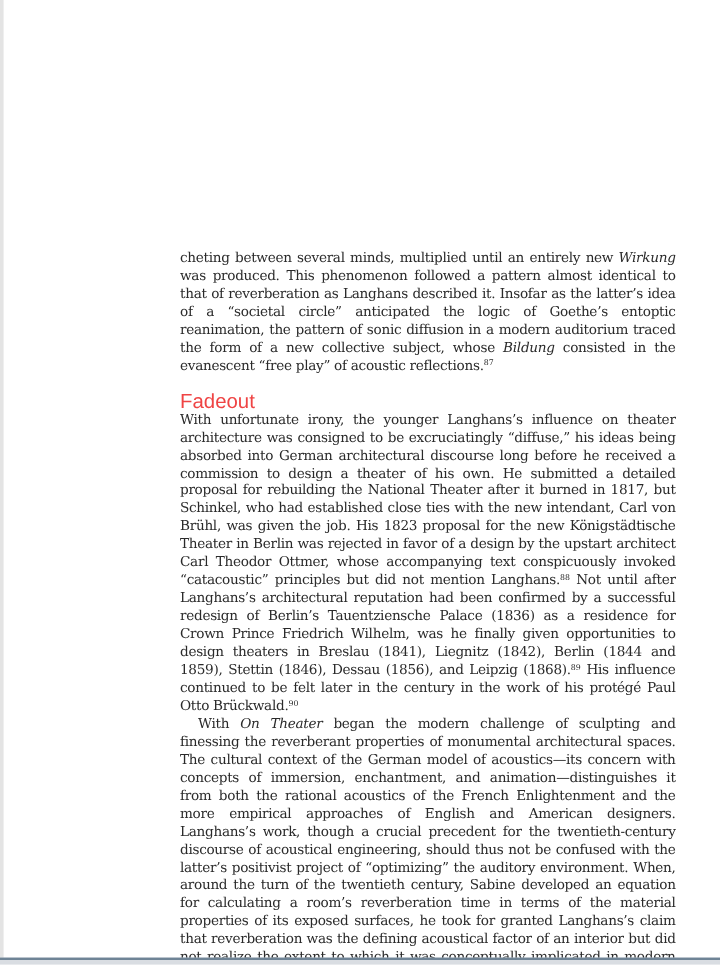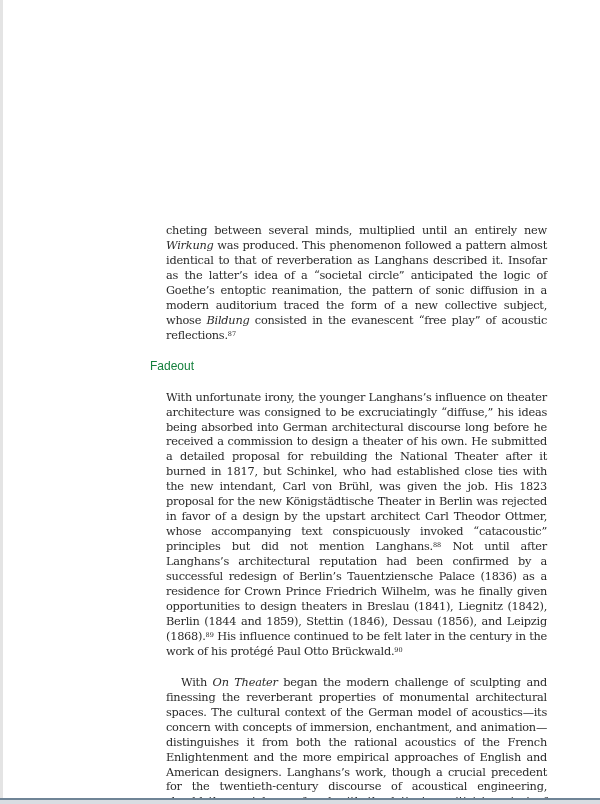--- a/index.html
+++ b/index.html
@@ -35,32 +35,32 @@
       left: 150px;
       top: 207px;
       width: 413px;
       font-family: "DejaVu Serif", "Liberation Serif", serif;
       font-size: 11.35px;
       line-height: 14.95px;
       color: #2a2a2a;
       letter-spacing: -0.25px;
     }
     .para {
-      margin: 16px;
+      margin: 0;
       text-align: justify;
       hyphens: manual;
     }
     .para.indent {
       text-indent: 15px;
     }
     .heading {
       font-family: "Liberation Sans", "DejaVu Sans", sans-serif;
-      font-size: 12px;
+      font-size: 17px;
       font-weight: normal;
-      color: #15803d;
+      color: #ef4444;
       margin: 15px 0 0 0;
       line-height: 15px;
       letter-spacing: 0;
     }
     sup.fn {
       font-size: 6.5px;
       line-height: 0;
       vertical-align: 3.5px;
       letter-spacing: 0;
     }

